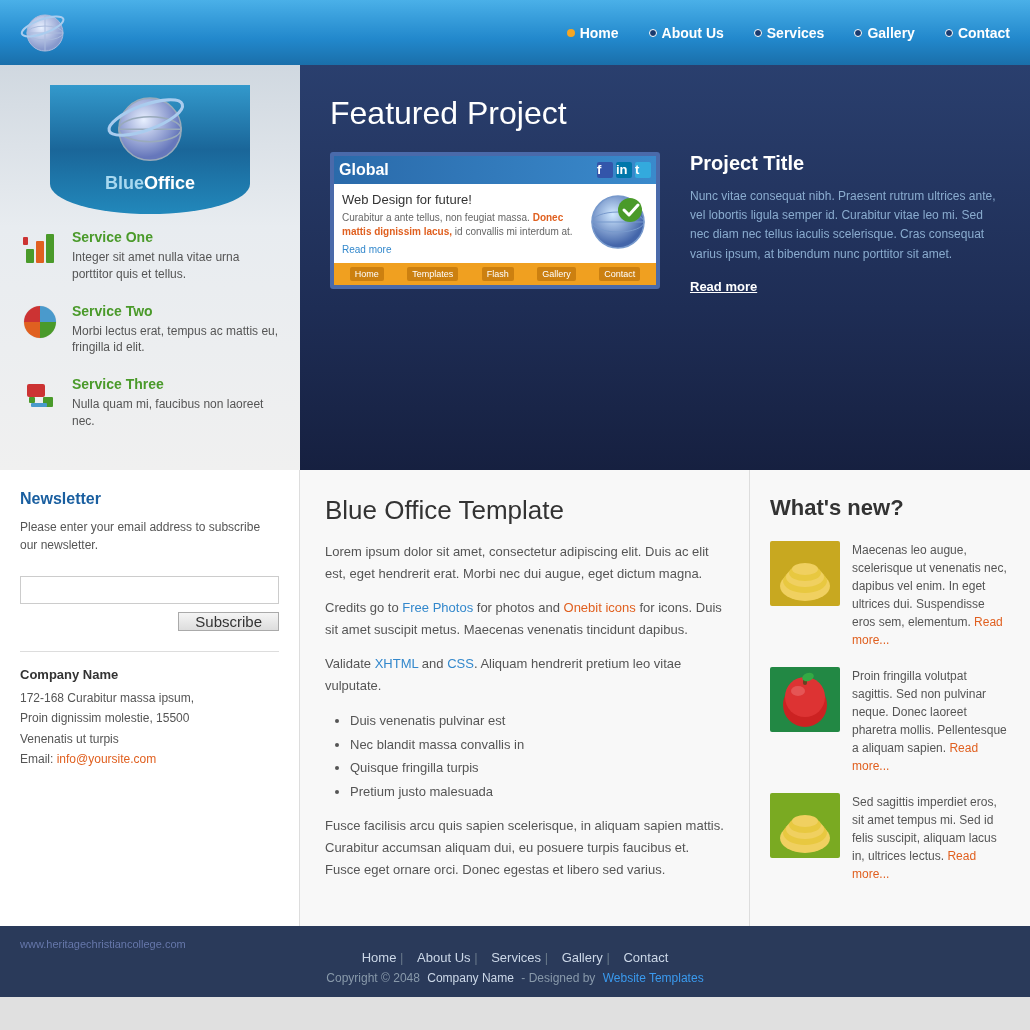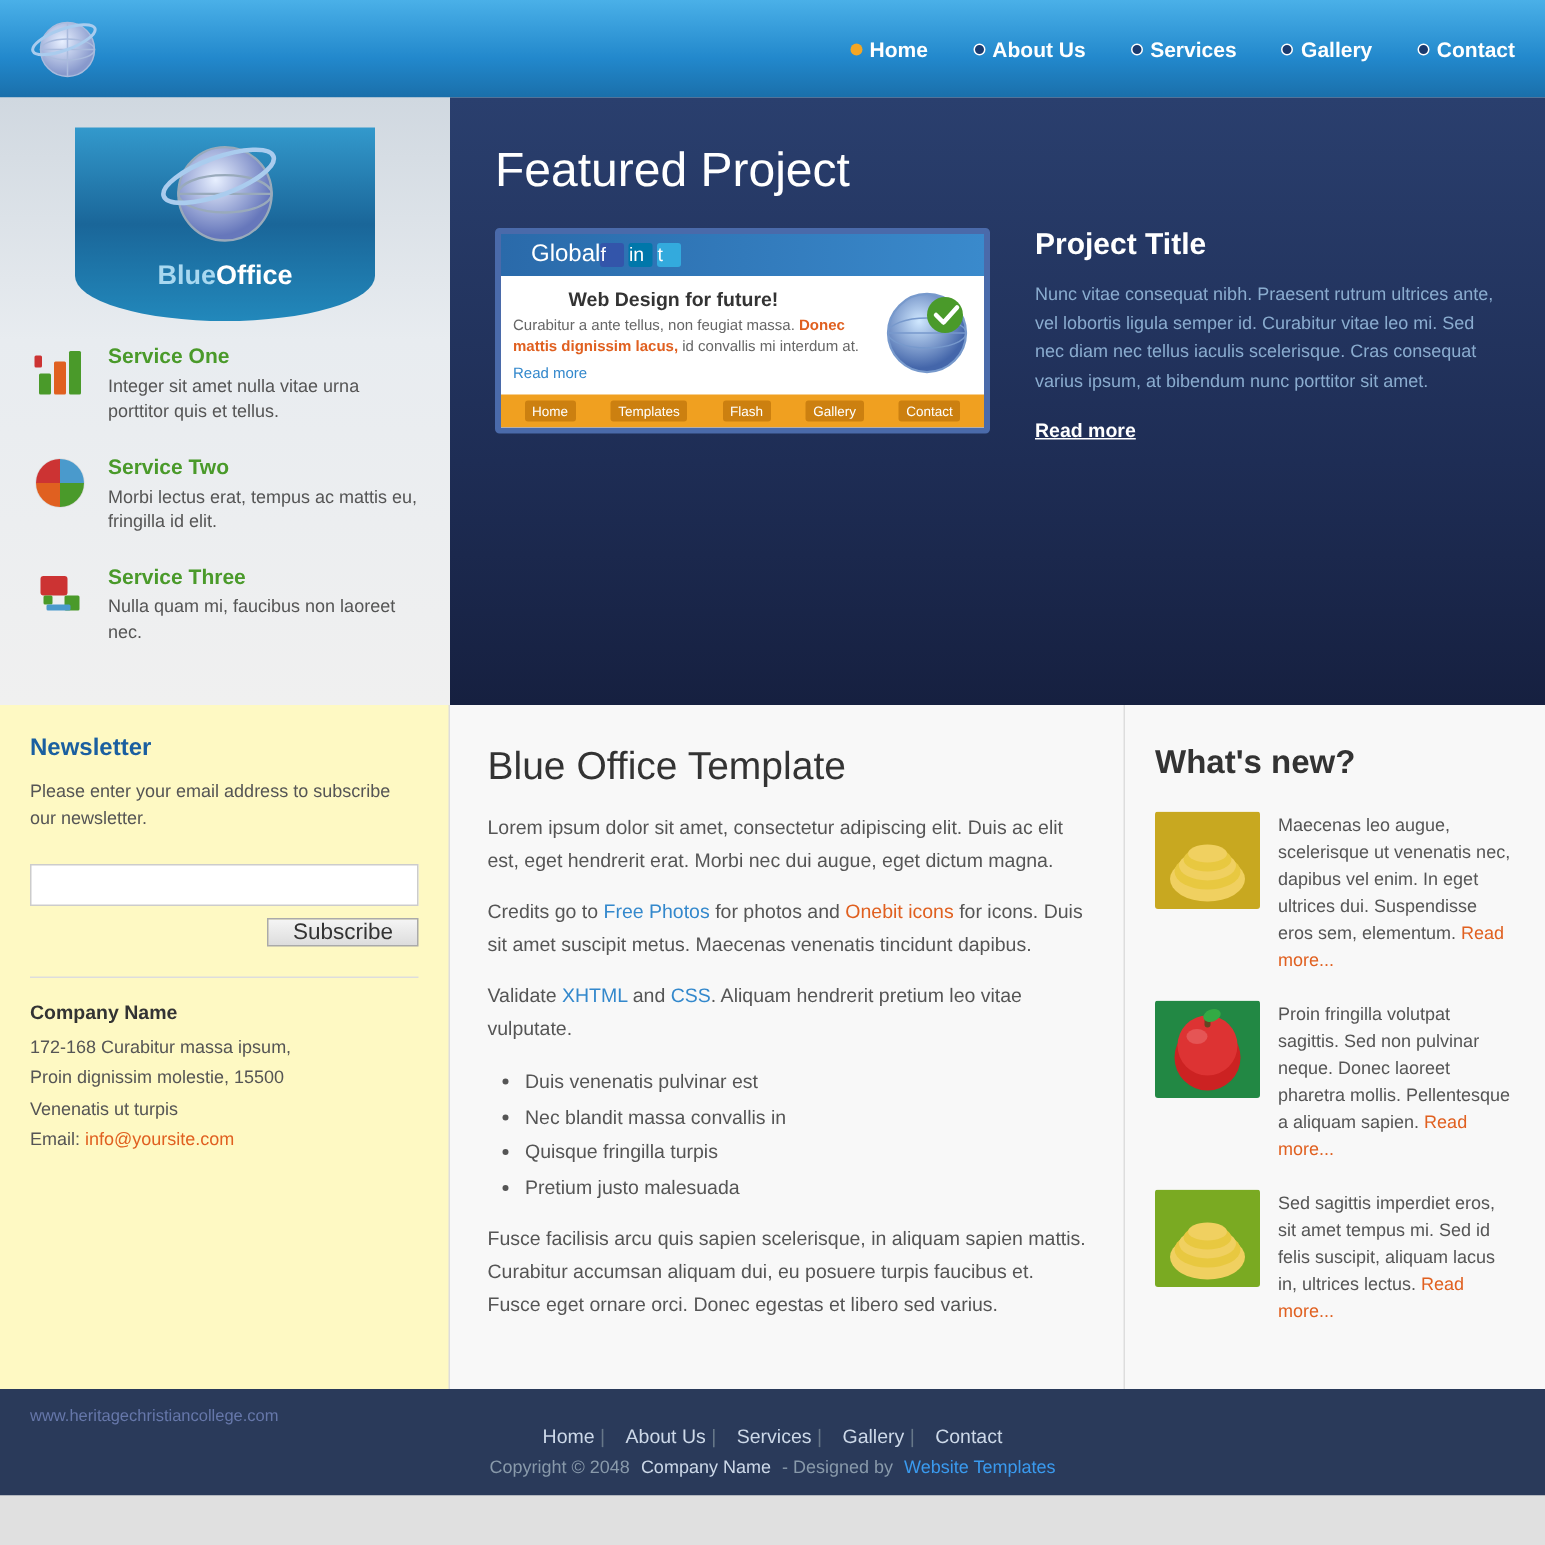--- a/index.html
+++ b/index.html
@@ -112,36 +112,37 @@
     #hero-image {
       width: 330px;
       min-width: 330px;
       border: 4px solid #4a6aaa;
       border-radius: 3px;
       background: #fff;
       overflow: hidden;
     }
     .mini-site-header {
       background: linear-gradient(90deg, #2a6aaa 0%, #3a8acc 100%);
-      padding: 5px 20px;
+      padding: 5px 5px;
       color: #fff;
-      font-weight: normal;
+      font-weight: bold;
       font-size: 13px;
       display: flex;
+      justify-content: space-between;
       align-items: center;
     }
     .mini-site-social { display: flex; gap: 3px; }
     .mini-social-icon {
       width: 16px; height: 16px;
       background: #2255aa;
       border-radius: 2px;
       display: inline-block;
     }
     .mini-site-body { background: #fff; padding: 8px; }
-    .mini-site-headline { color: #333; font-size: 13px; font-weight: bold; margin-bottom: 4px; margin-left: 37px; }
+    .mini-site-headline { color: #333; font-size: 13px; font-weight: normal; margin-bottom: 4px; }
     .mini-site-text { font-size: 10px; color: #666; line-height: 1.4; }
     .mini-site-text strong { color: #e06020; }
     .mini-site-globe {
       float: right;
       margin-left: 10px;
       margin-bottom: 5px;
     }
     .mini-read-more {
       color: #3388cc;
       font-size: 10px;
@@ -172,21 +173,21 @@
     #hero-text p {
       color: #8aaccf;
       font-size: 12px;
       line-height: 1.6;
       margin-bottom: 15px;
     }
 
     
     #content-area {
       display: flex;
-      background: #fef9c3;
+      background: #ffffff;
     }
     #left-panel {
       width: 300px;
       min-width: 300px;
       padding: 20px;
       border-right: 1px solid #ddd;
     }
     #newsletter-section h2 {
       color: #1a5fa0;
       font-size: 16px;

